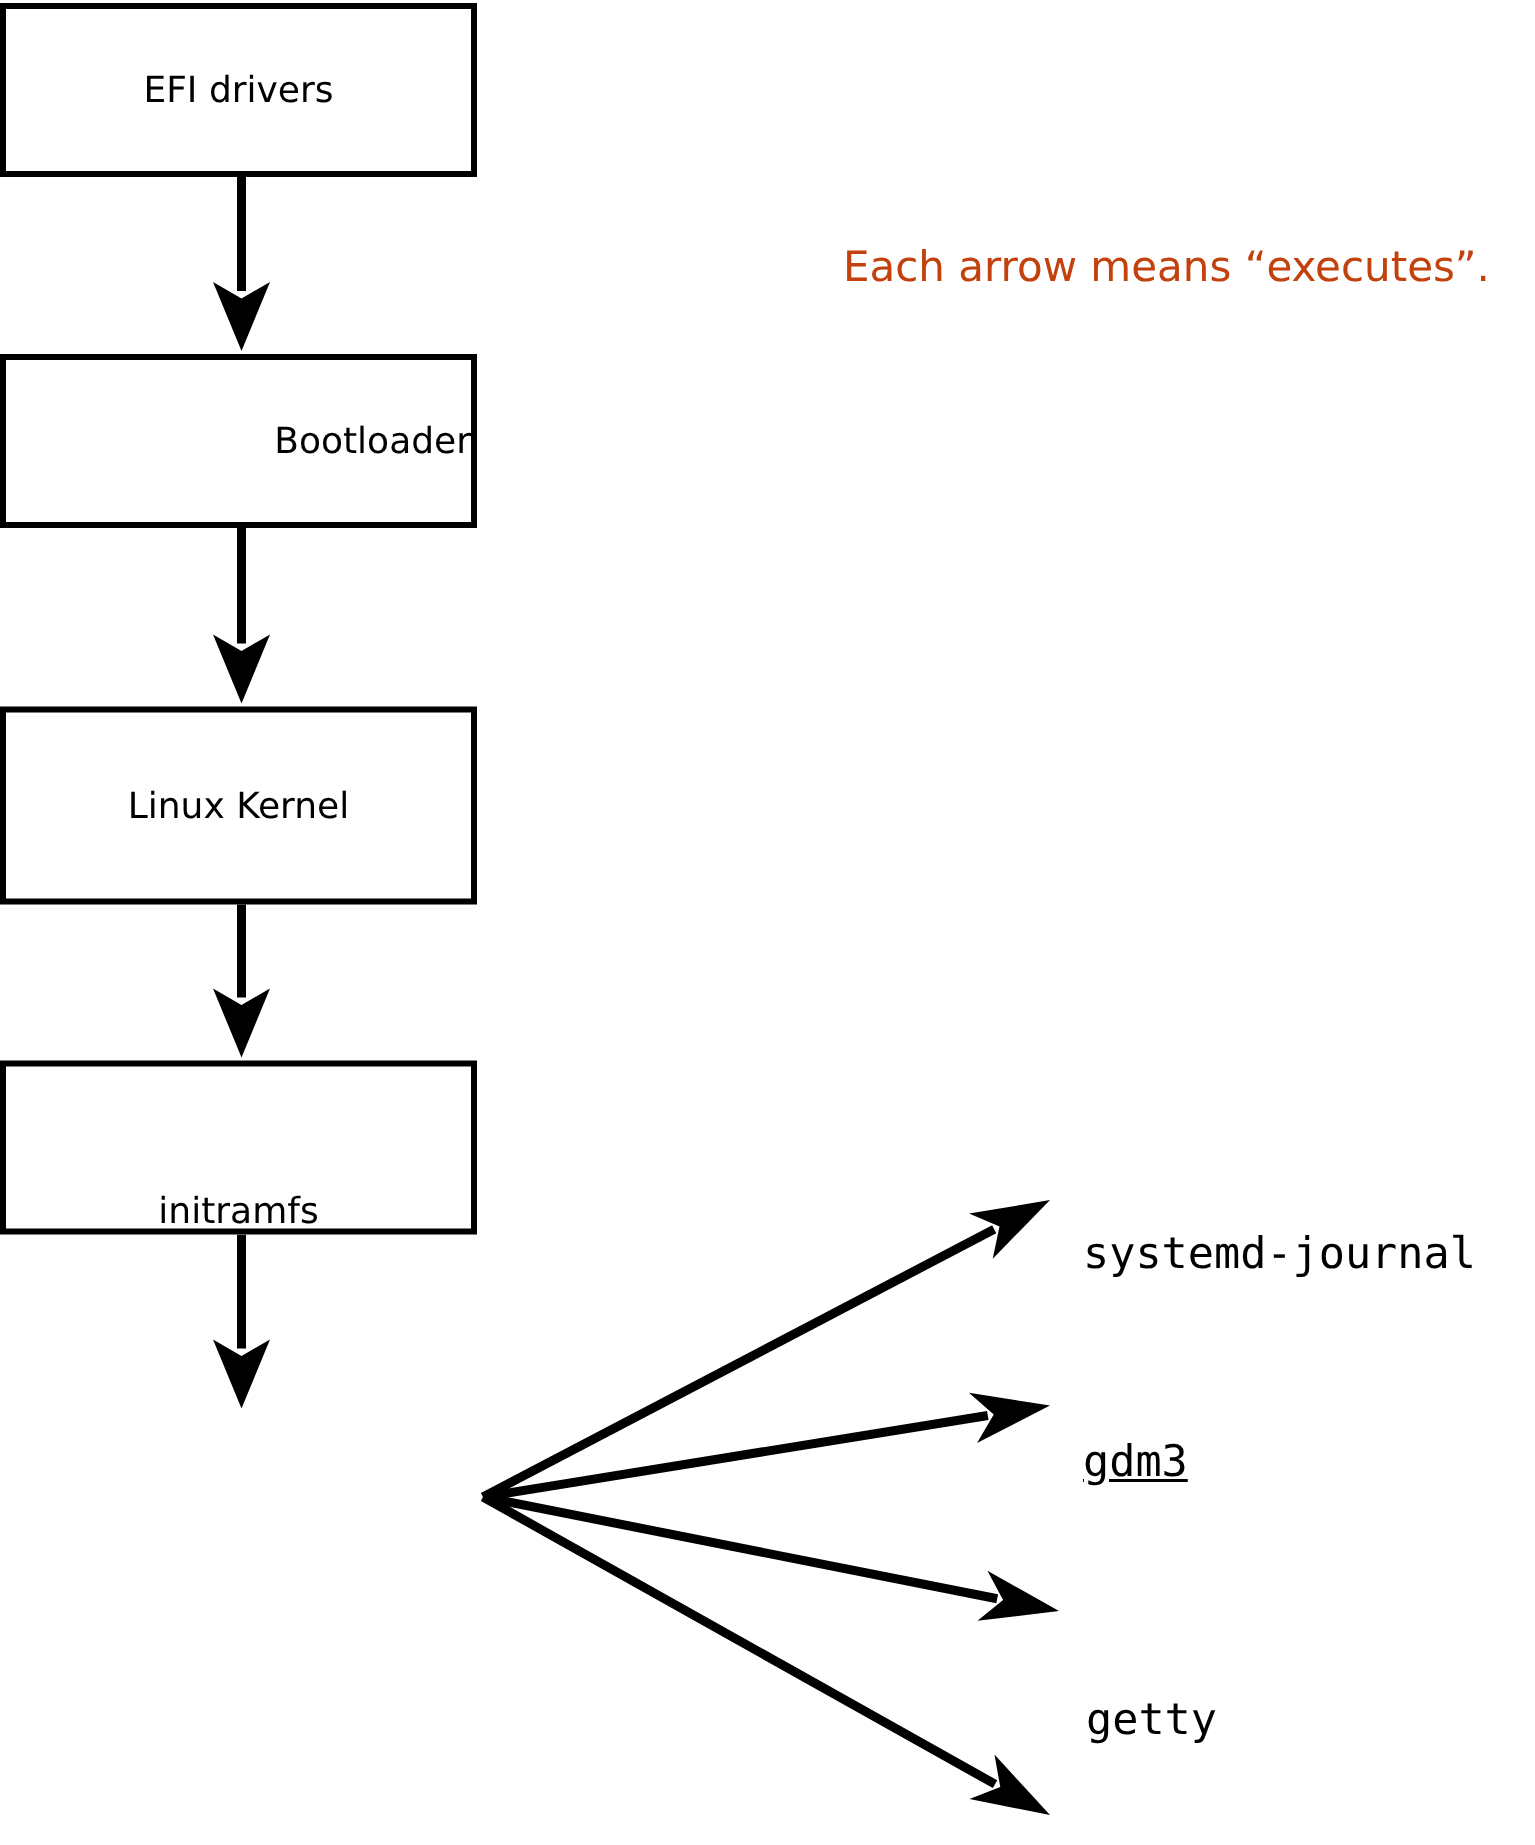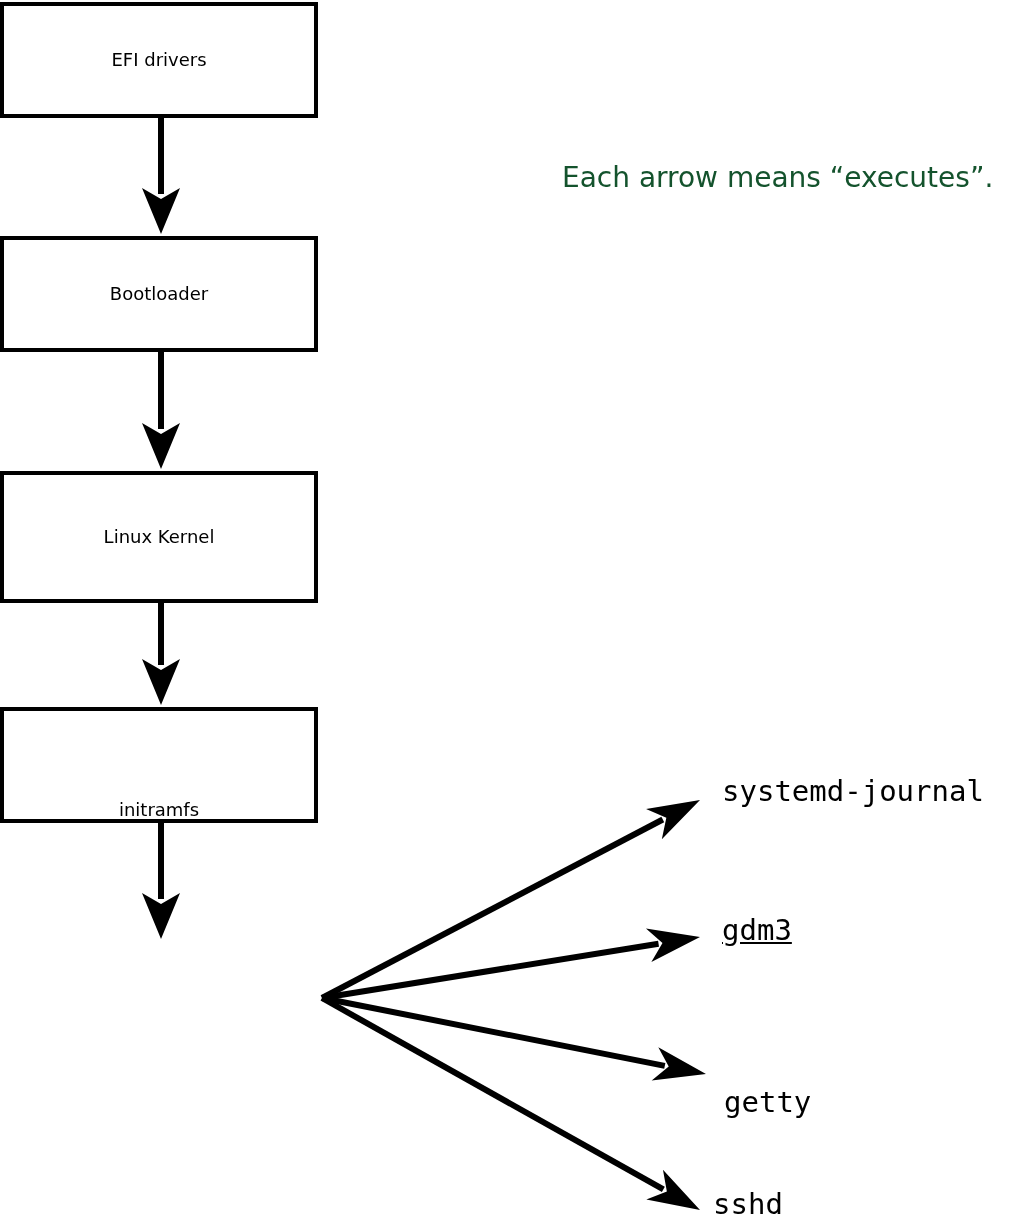--- a/index.html
+++ b/index.html
@@ -31,40 +31,41 @@
     position: absolute;
     box-sizing: border-box;
     background: #ffffff;
     border: 4px solid #000000;
     display: flex;
     align-items: center;
     justify-content: center;
   }
   .node-label {
     font-family: "DejaVu Sans", sans-serif;
-    font-size: 18px;
+    font-size: 24px;
     line-height: 1;
     color: #000000;
     letter-spacing: 0px;
     white-space: nowrap;
   }
   .service-label {
     position: absolute;
     font-family: "DejaVu Sans Mono", monospace;
     font-size: 29px;
     line-height: 1;
     color: #000000;
     white-space: nowrap;
+    margin-top: 44px;
   }
   .caption-note {
     position: absolute;
     font-family: "DejaVu Sans", sans-serif;
     font-size: 28px;
     line-height: 1;
-    color: #14532d;
+    color: #c2410c;
     white-space: nowrap;
   }
 </style>
 </head>
 <body>
 
 <div id="canvas">
 
   <svg id="diagram-svg" viewBox="0 0 1023 1230" xmlns="http://www.w3.org/2000/svg" aria-hidden="true">
     <g id="chain-arrow-layer">
@@ -86,21 +87,21 @@
         <path d="M 706 1074 L 651.6889092287181 1080.5806853164074 L 668.7230744809715 1066.6222751576922 L 658.2900314560461 1047.2276466941187 Z" fill="#000000"></path>
         <line x1="322" y1="998" x2="663.3679753160338" y2="1189.4550549391513" stroke="#000000" stroke-width="6"></line>
         <path d="M 700 1210 L 646.3302535809364 1199.3906494396022 L 666.8567395716497 1191.4117163735177 L 662.961875773052 1169.7361532668676 Z" fill="#000000"></path>
       </g>
   </svg>
 
   <div class="node-box" style="left: 0px; top: 2px; width: 318px; height: 116px;">
     <span class="node-label">EFI drivers</span>
   </div>
 
-  <div class="node-box" style="left: 0px; top: 236px; width: 318px; height: 116px;">
+  <div class="node-box" style="left: 0px; top: 236px; width: 318px; height: 116px; justify-content: flex-end;">
     <span class="node-label">Bootloader</span>
   </div>
 
   <div class="node-box" style="left: 0px; top: 471px; width: 318px; height: 132px;">
     <span class="node-label">Linux Kernel</span>
   </div>
 
   <div class="node-box" style="left: 0px; top: 707px; width: 318px; height: 116px; align-items: flex-end;">
     <span class="node-label">initramfs</span>
   </div>

